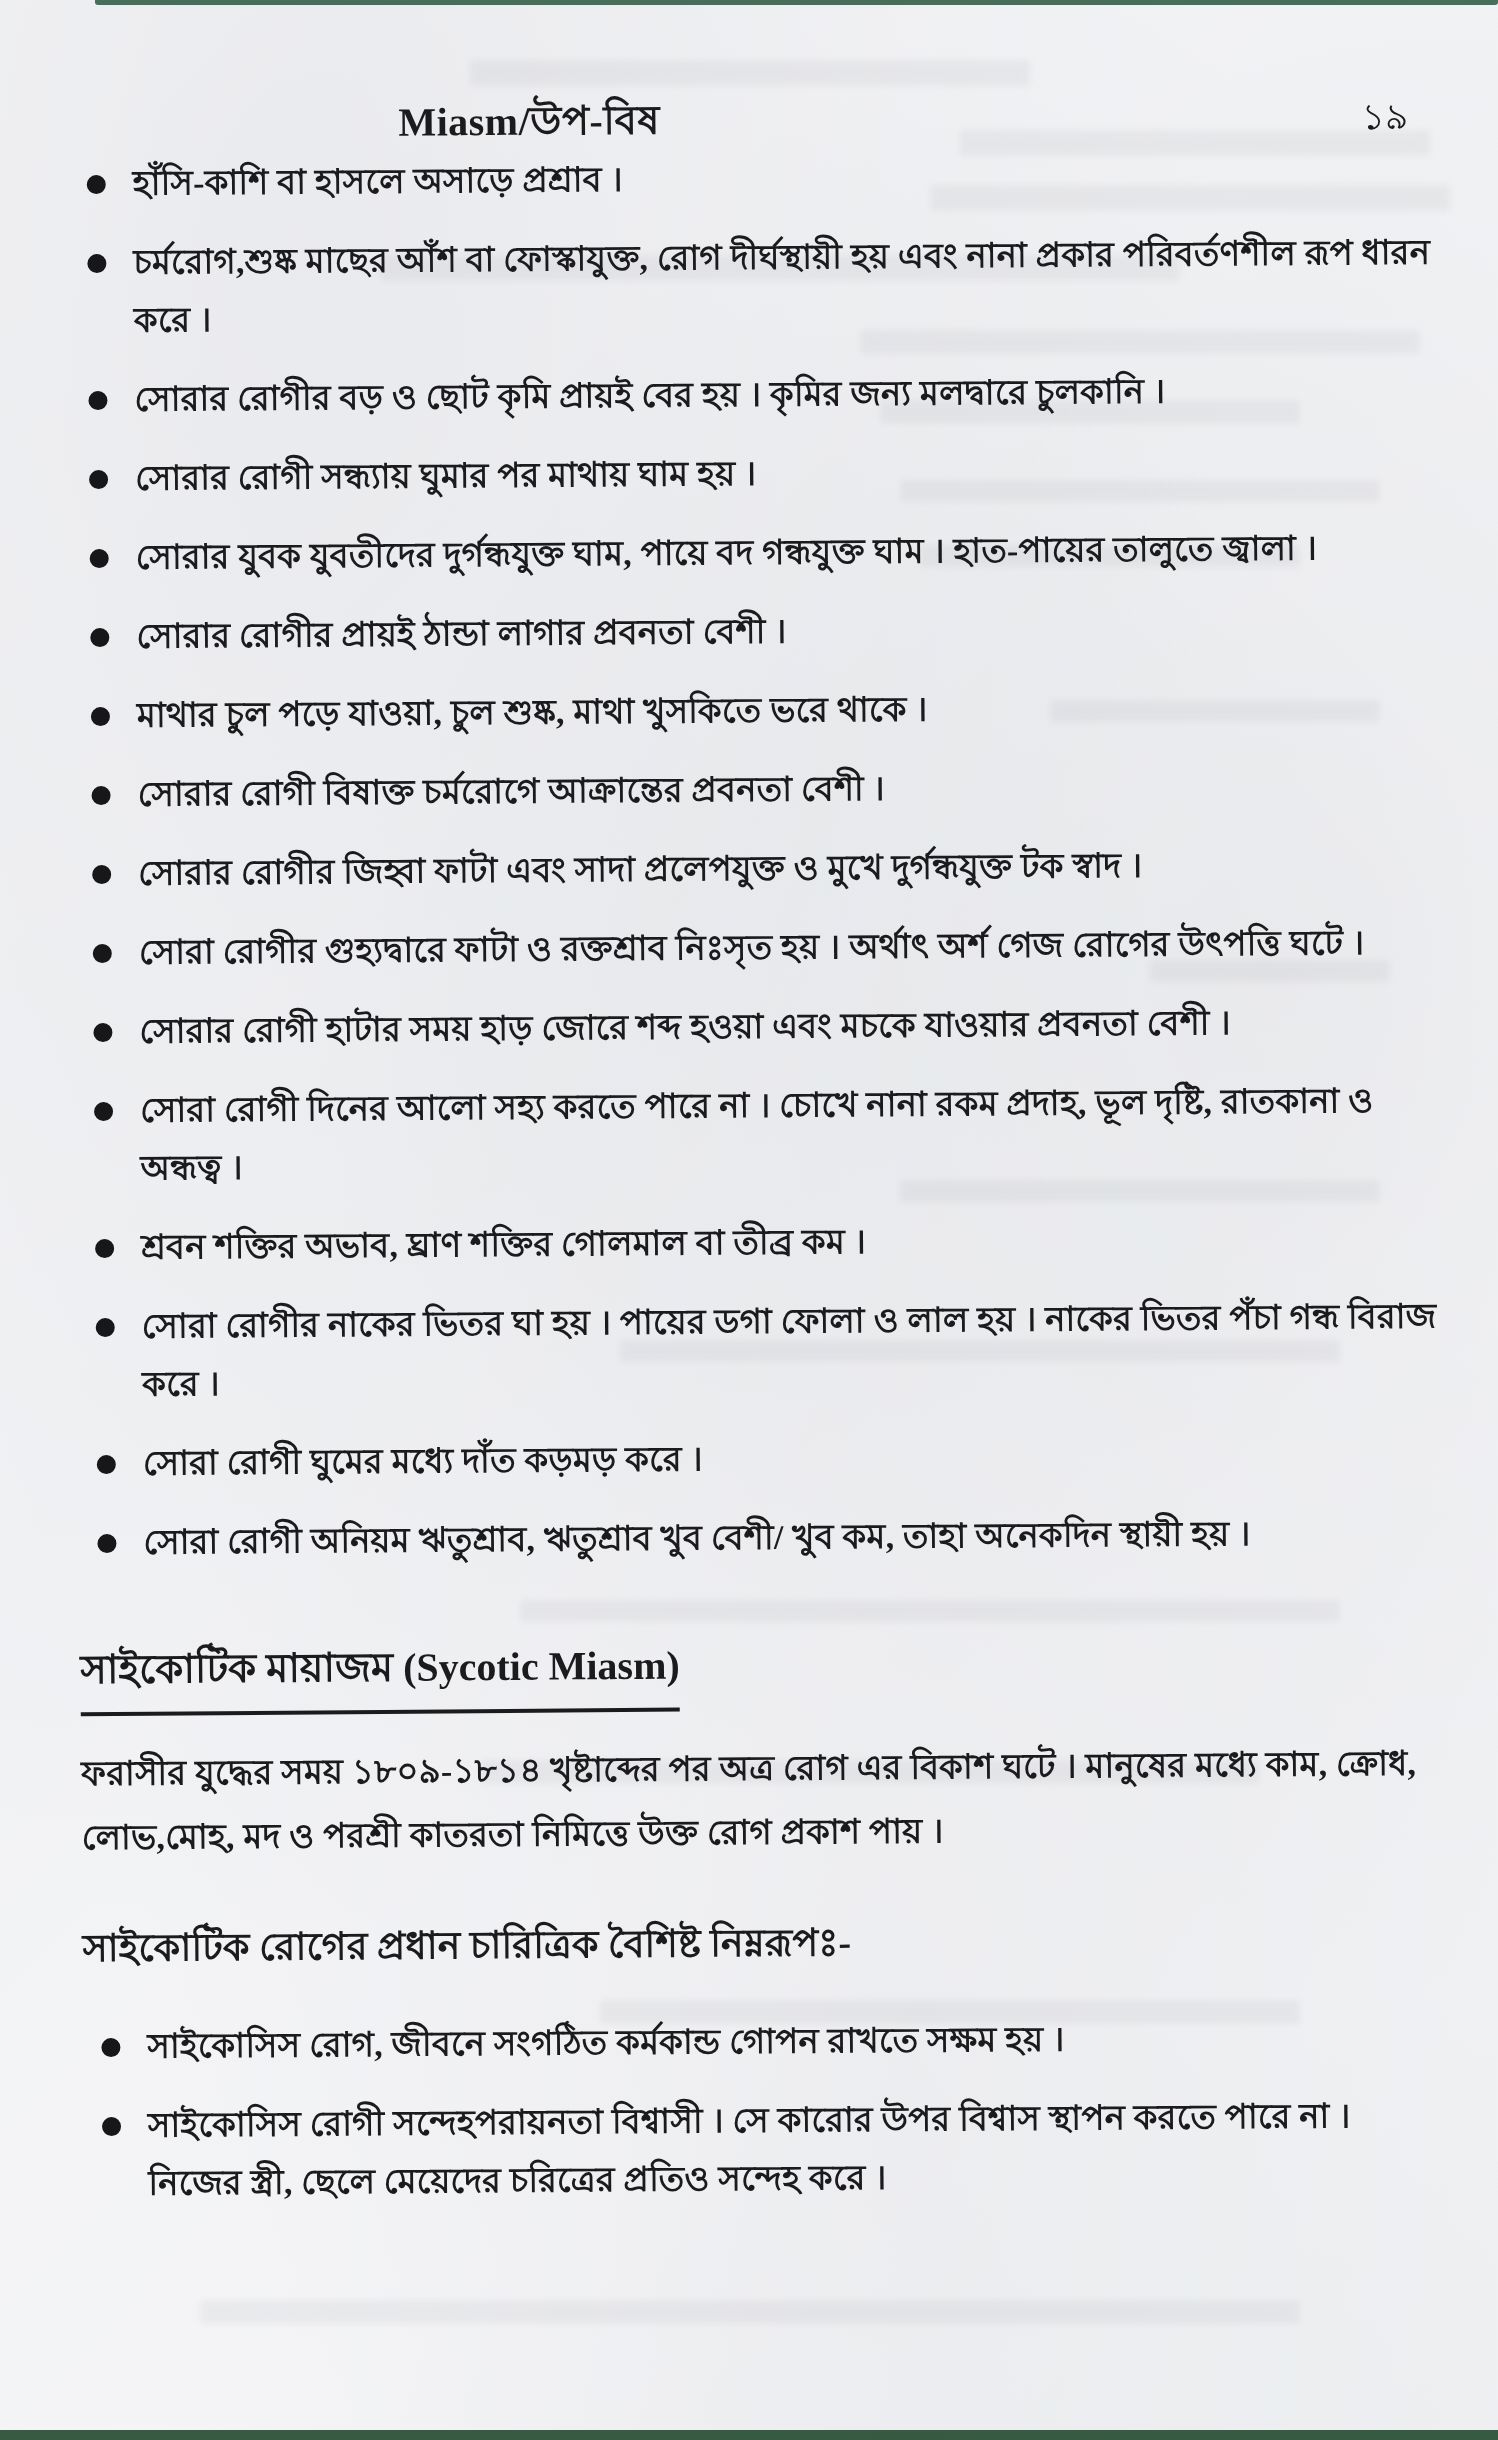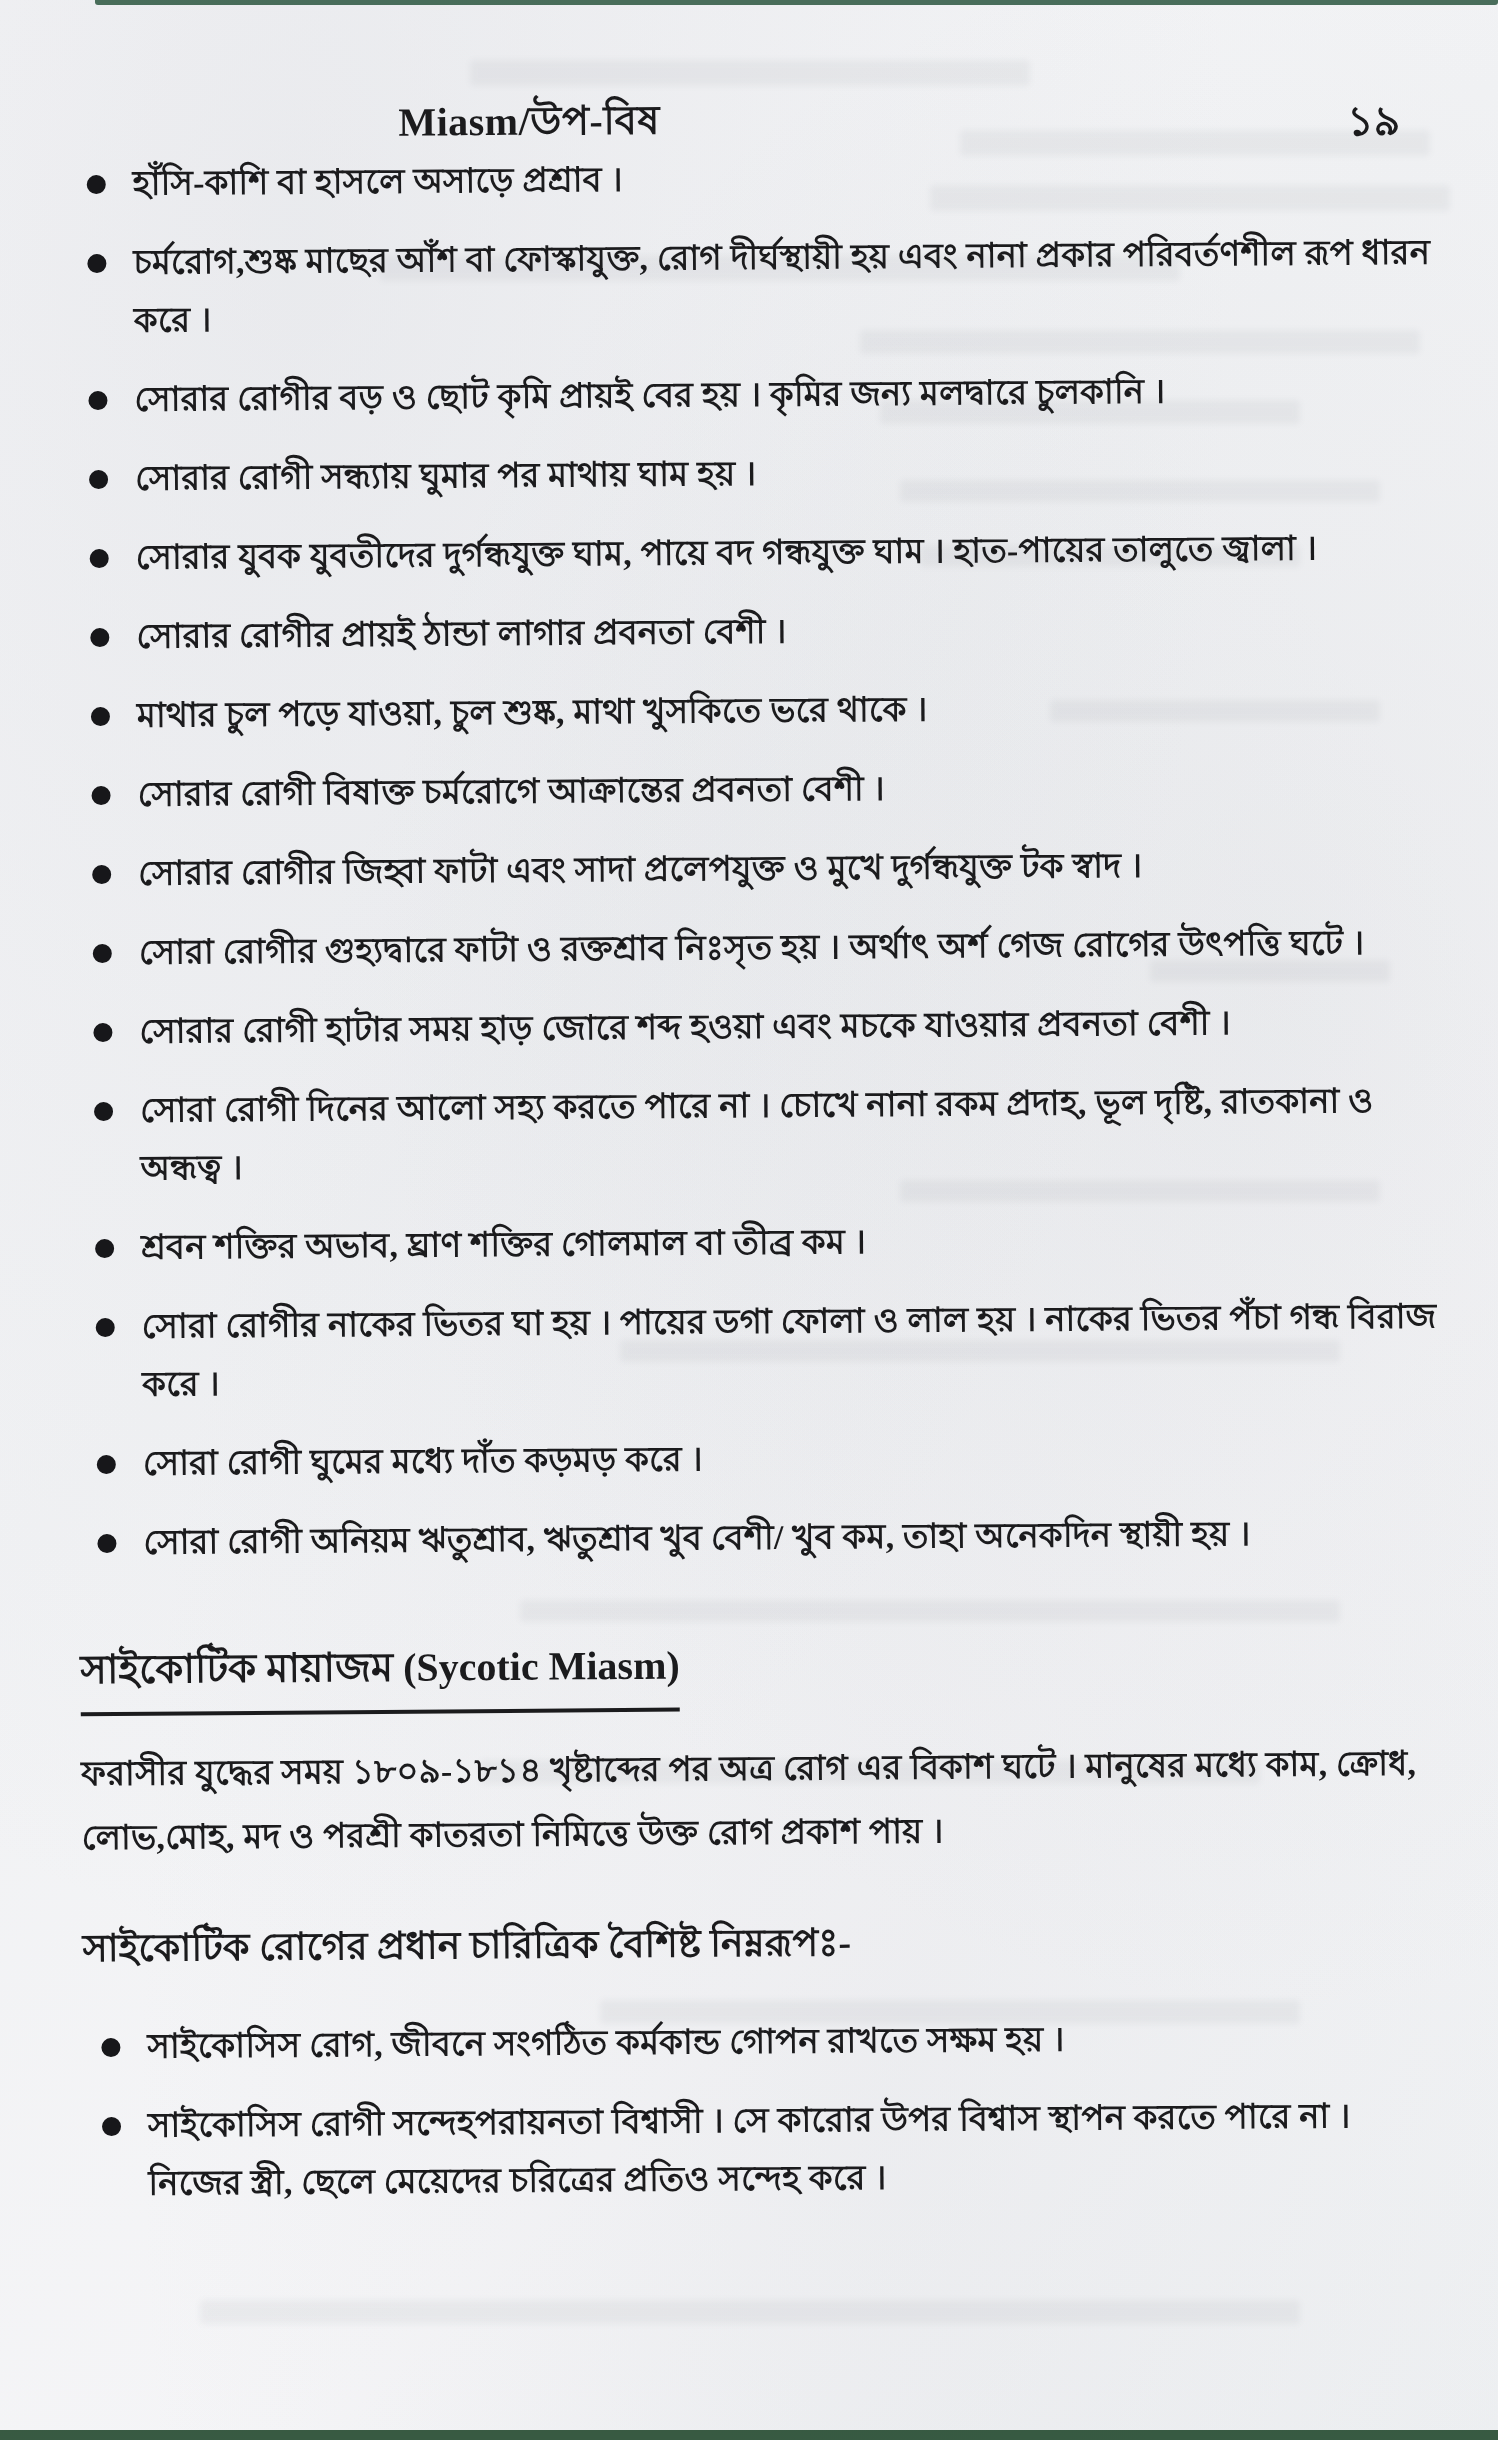--- a/index.html
+++ b/index.html
@@ -54,23 +54,23 @@
   }
   .header-title {
     position: absolute;
     left: 330px; top: 28px;
     font-size: 40px;
     font-weight: 700;
     letter-spacing: 0.5px;
   }
   .page-number {
     position: absolute;
-    right: 36px; top: 34px;
-    font-size: 41px;
-    font-weight: 700;
+    right: 28px; top: 34px;
+    font-size: 36px;
+    font-weight: 400;
   }
 
   ul.symptom-list {
     list-style: none;
     margin: 0; padding: 0 0 0 12px;
   }
   ul.symptom-list li {
     position: relative;
     padding-left: 52px;
     font-size: 34px;

